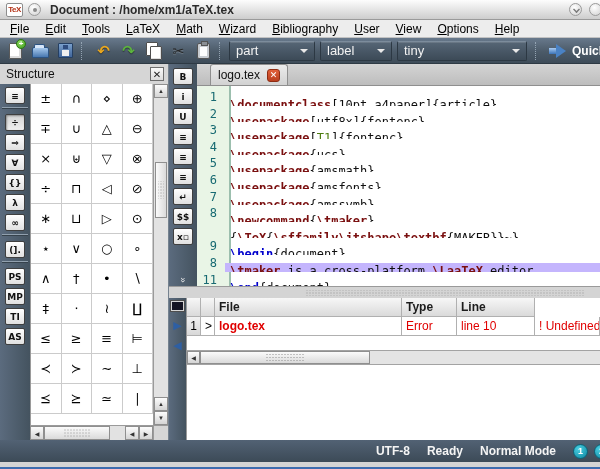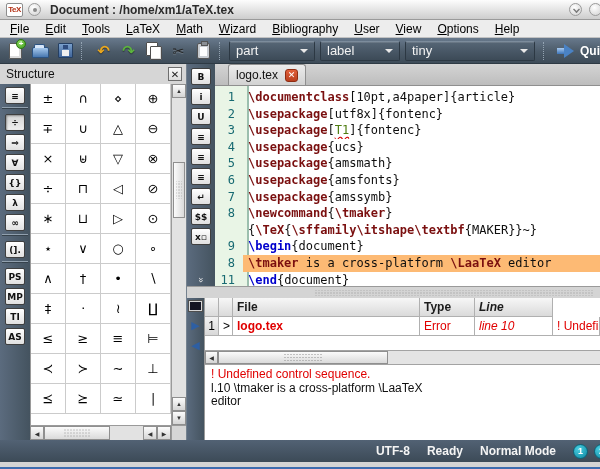--- a/index.html
+++ b/index.html
@@ -48,31 +48,31 @@
   .ic-copy::before{left:0;top:0;}
   .ic-copy::after{left:4px;top:4px;box-shadow:inset -1px -1px 0 #ddd;}
   .glyph-cut{font-size:14px;color:#242424;text-shadow:0 1px 1px rgba(255,255,255,.25);font-family:"DejaVu Sans",sans-serif;}
   .ic-paste{width:13px;height:16px;background:#c8ccd1;border:1px solid #50holder5555;border:1px solid #555;border-radius:2px;position:relative;}
   .ic-paste::before{content:"";position:absolute;left:3px;top:-3px;width:5px;height:3px;background:#8b8f94;border:1px solid #555;}
   .ic-paste::after{content:"";position:absolute;left:2px;right:2px;top:3px;bottom:2px;background:#fdfdfd;}
   .tb-drop{height:20px;background:linear-gradient(#57튼6676,#3c4a57);background:linear-gradient(#566676,#3c4a57);
            border:1px solid #2c3843;border-top-color:#7c8c9c;border-radius:2px;display:flex;align-items:center;
            padding:0 6px;color:#f2f2f2;font-size:13px;margin-right:5px;flex:none;box-shadow:inset 0 1px 0 rgba(255,255,255,.12);}
   .tb-drop .caret{margin-left:auto;width:0;height:0;border-left:4px solid transparent;border-right:4px solid transparent;border-top:4px solid #e9e9e9;}
-  .w-part{width:86px;}.w-label{width:80px;text-align:center;}.w-tiny{width:130px;}
+  .w-part{width:86px;}.w-label{width:72px;text-align:center;}.w-tiny{width:130px;}
   .qbarrow{position:relative;width:17px;height:14px;margin:0 6px 0 4px;flex:none;}
   .qbarrow .bar{position:absolute;left:0;top:4px;width:7px;height:6px;background:linear-gradient(#a8cbf2,#3c74b8);}
   .qbarrow .tri{position:absolute;left:7px;top:0;width:0;height:0;border-top:7px solid transparent;border-bottom:7px solid transparent;border-left:10px solid #4a82c4;}
   .qb{color:#ffffff;font-size:12px;font-weight:bold;white-space:nowrap;}
 
   
   .main{display:flex;height:376px;}
 
   
-  .structure-panel{width:187px;border-right:1px solid #75828f;display:flex;flex-direction:column;background:#d6d6d6;flex:none;}
+  .structure-panel{width:169px;border-right:1px solid #75828f;display:flex;flex-direction:column;background:#d6d6d6;flex:none;}
   .sp-header{height:20px;display:flex;align-items:center;padding:0 4px 0 6px;}
   .sp-title{font-size:12px;color:#101010;flex:1;}
   .closebox{width:14px;height:14px;background:linear-gradient(#fafafa,#dcdcdc);border:1px solid #6e6e6e;
             display:flex;align-items:center;justify-content:center;font-size:10px;font-weight:bold;color:#222;}
   .sp-body{flex:1;display:flex;min-height:0;}
   .sidestrip{background:linear-gradient(90deg,#5b6b7e,#44535f);display:flex;flex-direction:column;align-items:center;}
   .sp-strip{width:30px;padding-top:3px;gap:3px;flex:none;}
   .sbtn{width:20px;height:17px;background:linear-gradient(#ffffff,#e0e0e0);border:1px solid #3f3f3f;border-radius:2px;
         font-size:9px;font-weight:bold;color:#111;display:flex;align-items:center;justify-content:center;
         font-family:"DejaVu Sans",sans-serif;flex:none;position:relative;}
@@ -109,22 +109,22 @@
   .tabbar{height:22px;background:linear-gradient(#d4d4d4,#bdbdbd);border-bottom:1px solid #8f8f8f;display:flex;align-items:flex-end;padding-left:13px;}
   .tab{height:21px;background:linear-gradient(#ececec,#d2d2d2);border:1px solid #8f8f8f;border-bottom:none;
        border-radius:3px 3px 0 0;display:flex;align-items:center;padding:0 7px;gap:7px;}
   .tab-label{font-size:12px;color:#111;}
   .tabclose{width:13px;height:13px;background:linear-gradient(#e2603a,#b93f1e);border:1px solid #8f2c12;border-radius:3px;
             color:#fff;font-size:9px;font-weight:bold;display:flex;align-items:center;justify-content:center;line-height:1;}
   .code{flex:1;background:#fff;position:relative;font-family:"DejaVu Sans Mono","Liberation Mono",monospace;font-size:12px;overflow:hidden;padding-top:3px;}
   .gutterbg{position:absolute;left:0;top:0;bottom:0;width:34px;background:#e9f5e6;border-right:2px solid #9cbfae;}
   .crow{position:relative;display:flex;height:16.6px;line-height:16.6px;}
   .lnum{width:28px;text-align:right;color:#176a72;flex:none;padding-right:8px;}
-  .ltext{flex:1;white-space:pre;padding-left:5px;overflow:hidden;}
-  .crow.hl .ltext{background:#fdba74;}
+  .ltext{flex:1;white-space:pre;padding-left:5px;overflow:hidden;margin-top:8px;}
+  .crow.hl .ltext{background:#c4b5fd;}
   .seg-cmd{color:#7a0f0f;font-weight:bold;}
   .seg-kw{color:#0000cc;font-weight:bold;}
   .seg-plain{color:#0e0e0e;}
   .seg-misspell{color:#4d7c0f;text-decoration:underline wavy #d00000;text-underline-offset:2px;}
 
   .splitter{height:12px;background:#d4d4d4;border-top:1px solid #9a9a9a;display:flex;align-items:center;justify-content:center;}
   .grip{width:280px;height:6px;margin-left:120px;}
 
   
   .messages{flex:1;display:flex;flex-direction:column;background:#d6d6d6;min-height:0;}
@@ -133,21 +133,21 @@
   .m-strip{width:17px;padding-top:3px;gap:9px;flex:none;}
   .m-logicon{width:13px;height:10px;background:#141422;border:1px solid #d6d6d6;outline:1px solid #4e4e4e;flex:none;}
   .m-nav{color:#2e5fa3;font-size:11px;line-height:11px;flex:none;font-family:"DejaVu Sans",sans-serif;}
   .m-right{flex:1;display:flex;flex-direction:column;min-width:0;background:#fff;border-left:1px solid #9a9a9a;}
   .m-table{height:52px;flex:none;}
   .m-thead,.m-trow{display:flex;}
   .mc{border-right:1px solid #b0b0b0;border-bottom:1px solid #b0b0b0;height:19px;padding:0 4px;font-size:12px;
       display:flex;align-items:center;overflow:hidden;white-space:nowrap;flex:none;}
   .hdr{background:linear-gradient(#f7f7f7,#dadada);font-weight:bold;color:#1c1c1c;}
   .rowhdr{background:linear-gradient(#f2f2f2,#d8d8d8);justify-content:center;padding:0;}
-  .c-num{width:14px;}.c-mark{width:14px;}.c-file{width:187px;}.c-type{width:55px;}.c-line{width:78px;font-style:italic;}.c-msg{flex:1;}
+  .c-num{width:14px;}.c-mark{width:14px;}.c-file{width:187px;}.c-type{width:55px;}.c-line{width:78px;}.c-msg{flex:1;}
   .red{color:#e00000;}
   .bold{font-weight:bold;}
   .m-hscroll{height:15px;background:#e4e4e4;border-top:1px solid #a3a3a3;border-bottom:1px solid #a3a3a3;display:flex;flex:none;}
   .m-hscroll .sb-btn{width:13px;height:100%;}
   .m-hthumb{width:170px;background:linear-gradient(#fbfbfb,#dadada);border:1px solid #8f8f8f;position:relative;flex:none;}
   .m-hthumb .dots{position:absolute;top:2px;bottom:2px;left:65px;right:65px;}
   .m-log{flex:1;background:#fff;padding:3px 0 0 6px;font-size:12px;line-height:13.5px;overflow:hidden;}
   .logline.error{color:#e00000;}
   .logline.plain{color:#101010;}
 
@@ -451,25 +451,20 @@
                   <div class="mc c-msg red">! Undefined</div>
                 </div>
             </div>
             <div class="m-hscroll">
               <span class="sb-btn">◀</span>
               <span class="m-hthumb">
                   <span class="dots" style="position:absolute;top:2px;bottom:2px;left:65px;right:65px;"></span>
                 </span>
               <span class="htrack"></span>
             </div>
-            <div class="m-log" id="m-log">
-                <div class="logline error">! Undefined control sequence.</div>
-                <div class="logline plain">l.10 \tmaker is a cross-platform \LaaTeX</div>
-                <div class="logline plain">editor</div>
-              </div>
           </div>
         </div>
       </div>
 
     </div>
   </div>
 
   <div class="statusbar">
     <span class="st">UTF-8</span>
     <span class="st">Ready</span>

